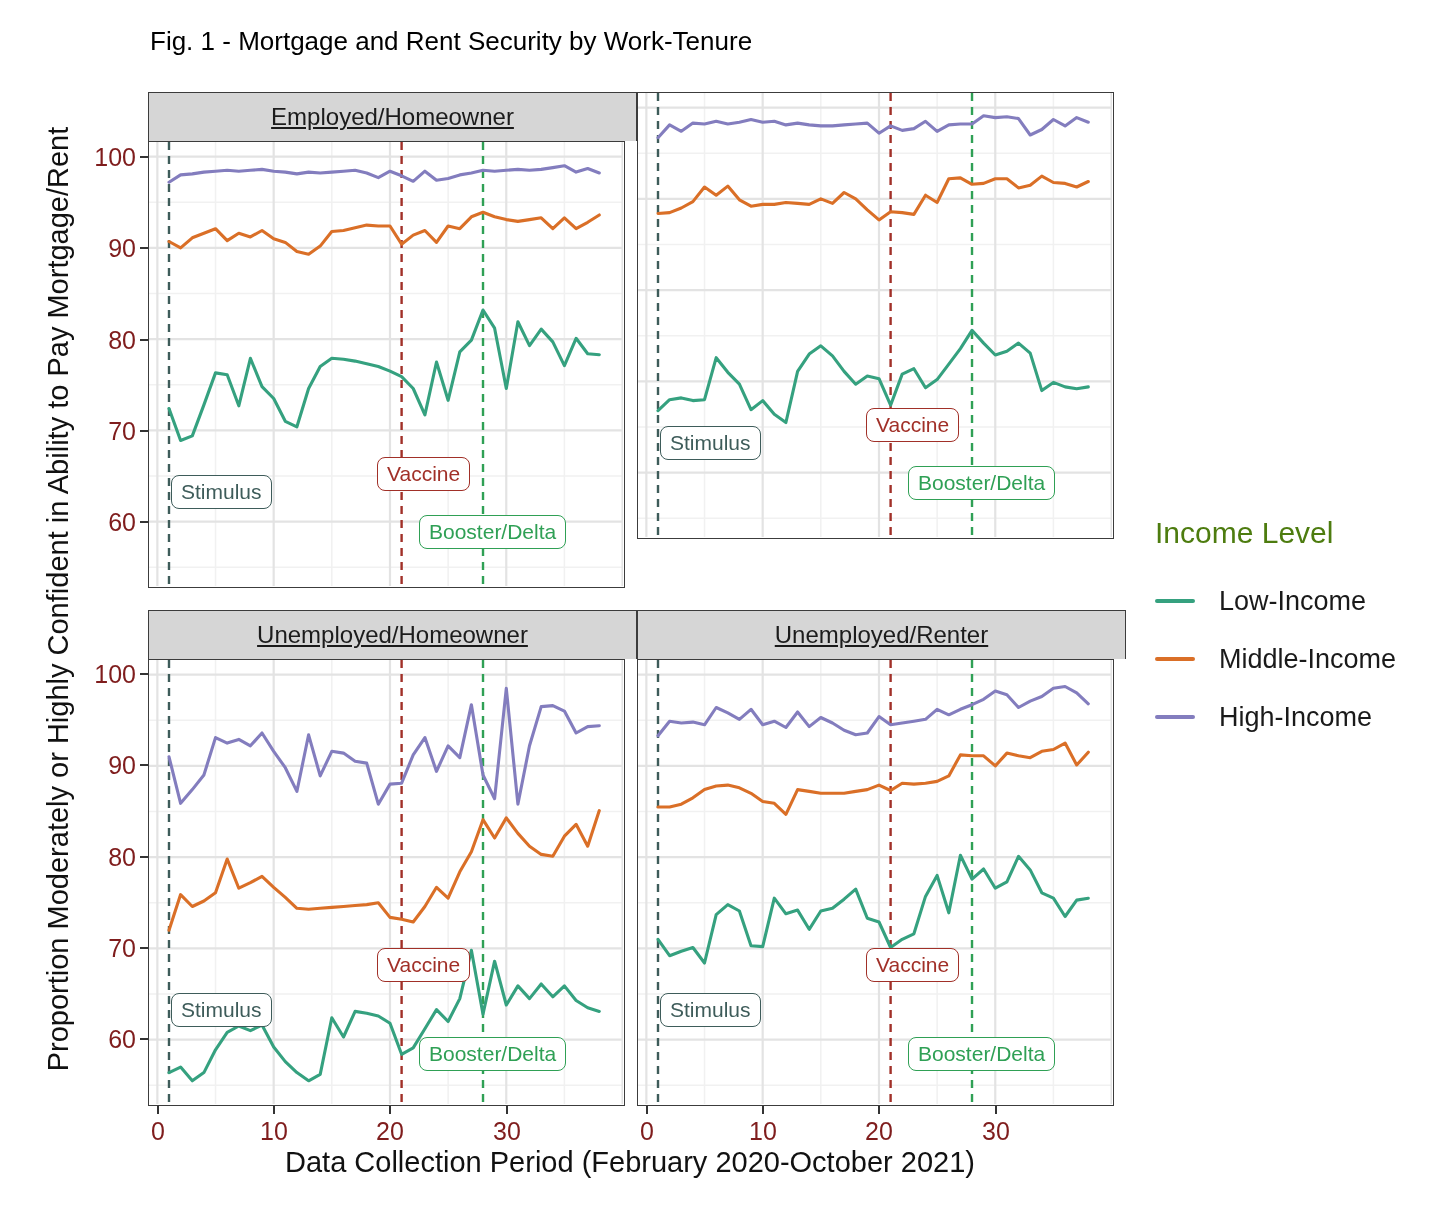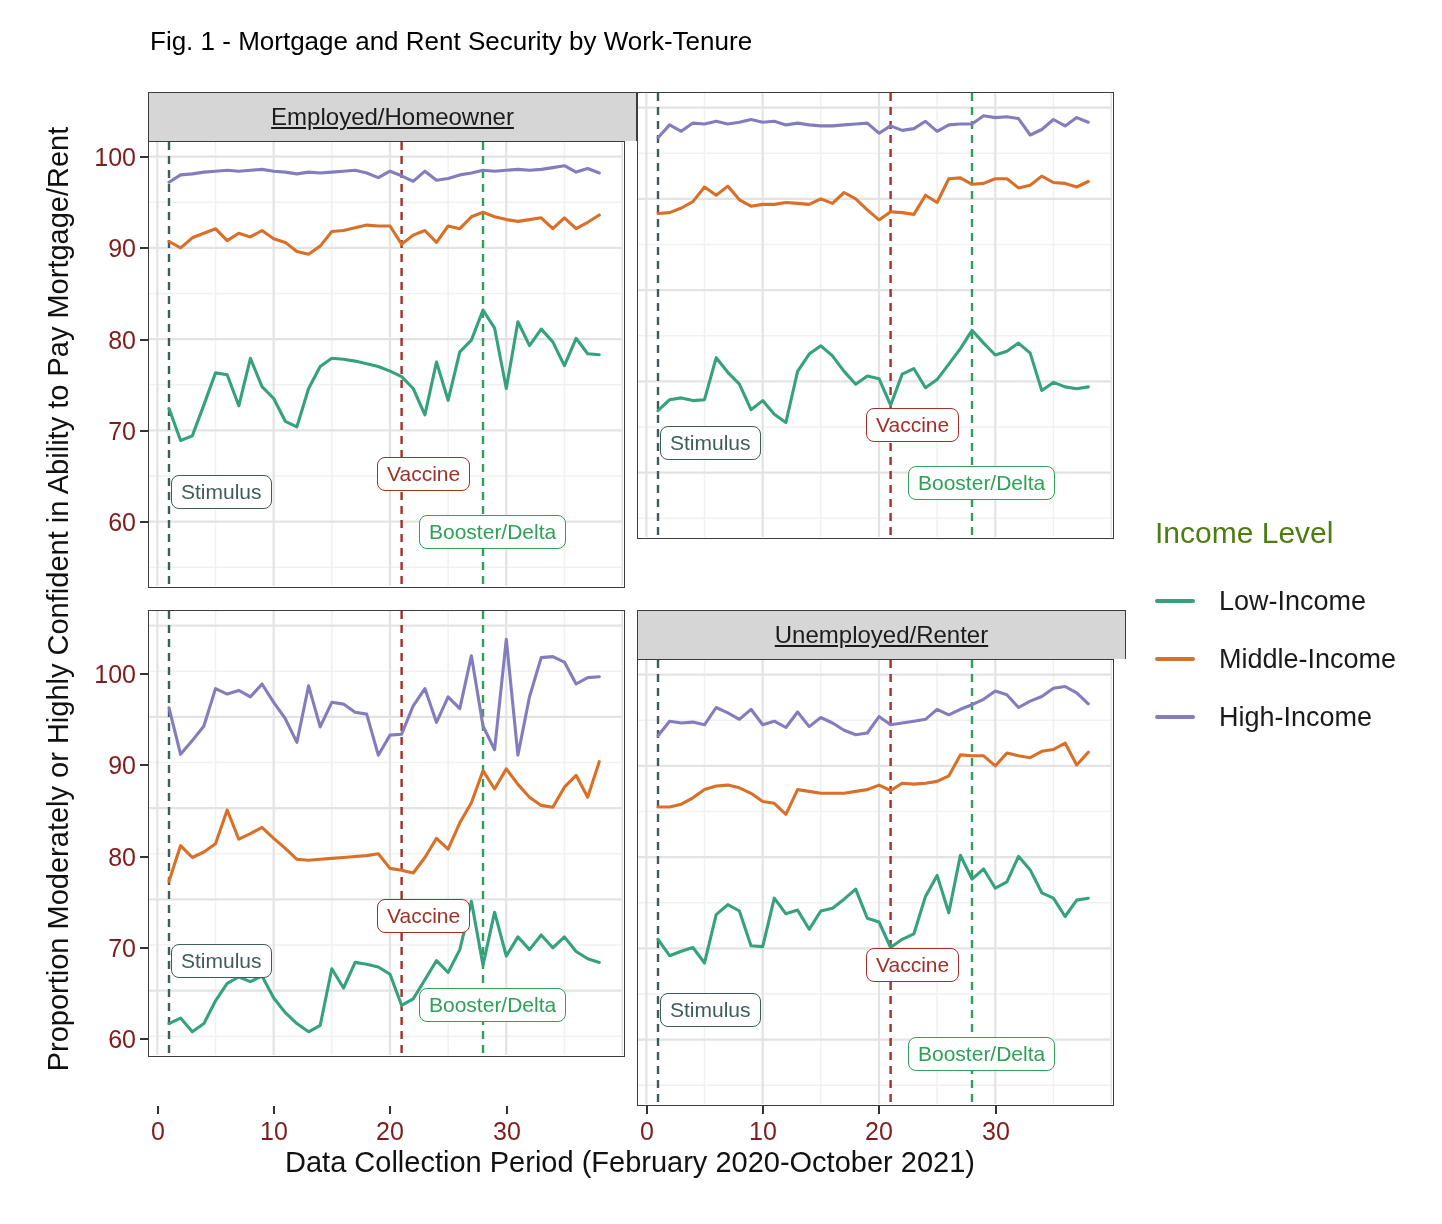--- a/index.html
+++ b/index.html
@@ -103,20 +103,23 @@
         <polyline points="20.0,120.5 31.6,119.6 43.3,115.0 54.9,108.6 66.5,94.0 78.2,102.2 89.8,93.1 101.4,106.8 113.0,113.2 124.7,111.4 136.3,111.4 147.9,109.5 159.6,110.4 171.2,111.4 182.8,105.9 194.5,110.4 206.1,99.5 217.7,105.9 229.3,116.8 241.0,126.9 252.6,118.7 264.2,119.6 275.9,121.4 287.5,102.2 299.1,109.5 310.8,85.8 322.4,84.9 334.0,91.3 345.6,90.4 357.3,85.8 368.9,85.8 380.5,94.9 392.2,92.2 403.8,83.1 415.4,89.5 427.1,90.4 438.7,94.0 450.3,88.5" fill="none" stroke="#da6f27" stroke-width="3.1" stroke-linejoin="round" stroke-linecap="round"></polyline>
         <polyline points="20.0,44.7 31.6,31.9 43.3,38.3 54.9,30.1 66.5,31.0 78.2,28.3 89.8,31.0 101.4,29.2 113.0,26.5 124.7,29.2 136.3,28.3 147.9,31.9 159.6,30.1 171.2,31.9 182.8,32.9 194.5,32.9 206.1,31.9 217.7,31.0 229.3,30.1 241.0,40.2 252.6,32.9 264.2,37.4 275.9,35.6 287.5,28.3 299.1,38.3 310.8,31.9 322.4,31.0 334.0,31.0 345.6,22.8 357.3,24.6 368.9,23.7 380.5,25.6 392.2,42.0 403.8,36.5 415.4,26.5 427.1,32.9 438.7,24.6 450.3,29.2" fill="none" stroke="#837dbe" stroke-width="3.1" stroke-linejoin="round" stroke-linecap="round"></polyline>
       </svg>
     <div class="ann ann-stimulus" style="color: rgb(62, 92, 90); border-color: rgb(62, 92, 90);">Stimulus</div>
     <div class="ann ann-vaccine" style="color: rgb(161, 48, 40); border-color: rgb(161, 48, 40);">Vaccine</div>
     <div class="ann ann-booster" style="color: rgb(47, 160, 85); border-color: rgb(47, 160, 85);">Booster/Delta</div>
   </div>
 </div>
 
 <div class="panel row-b" style="left:148px;top:610px;">
+  <div class="strip">
+      <span>Unemployed/Homeowner</span>
+    </div>
   <div class="plot">
     <svg class="plot-svg" width="474" height="444" viewBox="0 0 474 444">
         <line x1="0" y1="60.24479999999995" x2="474" y2="60.24479999999995" stroke="#f1f1f1" stroke-width="1.5"></line>
         <line x1="0" y1="151.52479999999994" x2="474" y2="151.52479999999994" stroke="#f1f1f1" stroke-width="1.5"></line>
         <line x1="0" y1="242.80479999999994" x2="474" y2="242.80479999999994" stroke="#f1f1f1" stroke-width="1.5"></line>
         <line x1="0" y1="334.0848" x2="474" y2="334.0848" stroke="#f1f1f1" stroke-width="1.5"></line>
         <line x1="0" y1="425.36479999999995" x2="474" y2="425.36479999999995" stroke="#f1f1f1" stroke-width="1.5"></line>
         <line x1="66.52000000000001" y1="0" x2="66.52000000000001" y2="444" stroke="#f1f1f1" stroke-width="1.5"></line>
         <line x1="182.82000000000002" y1="0" x2="182.82000000000002" y2="444" stroke="#f1f1f1" stroke-width="1.5"></line>
         <line x1="299.12" y1="0" x2="299.12" y2="444" stroke="#f1f1f1" stroke-width="1.5"></line>

